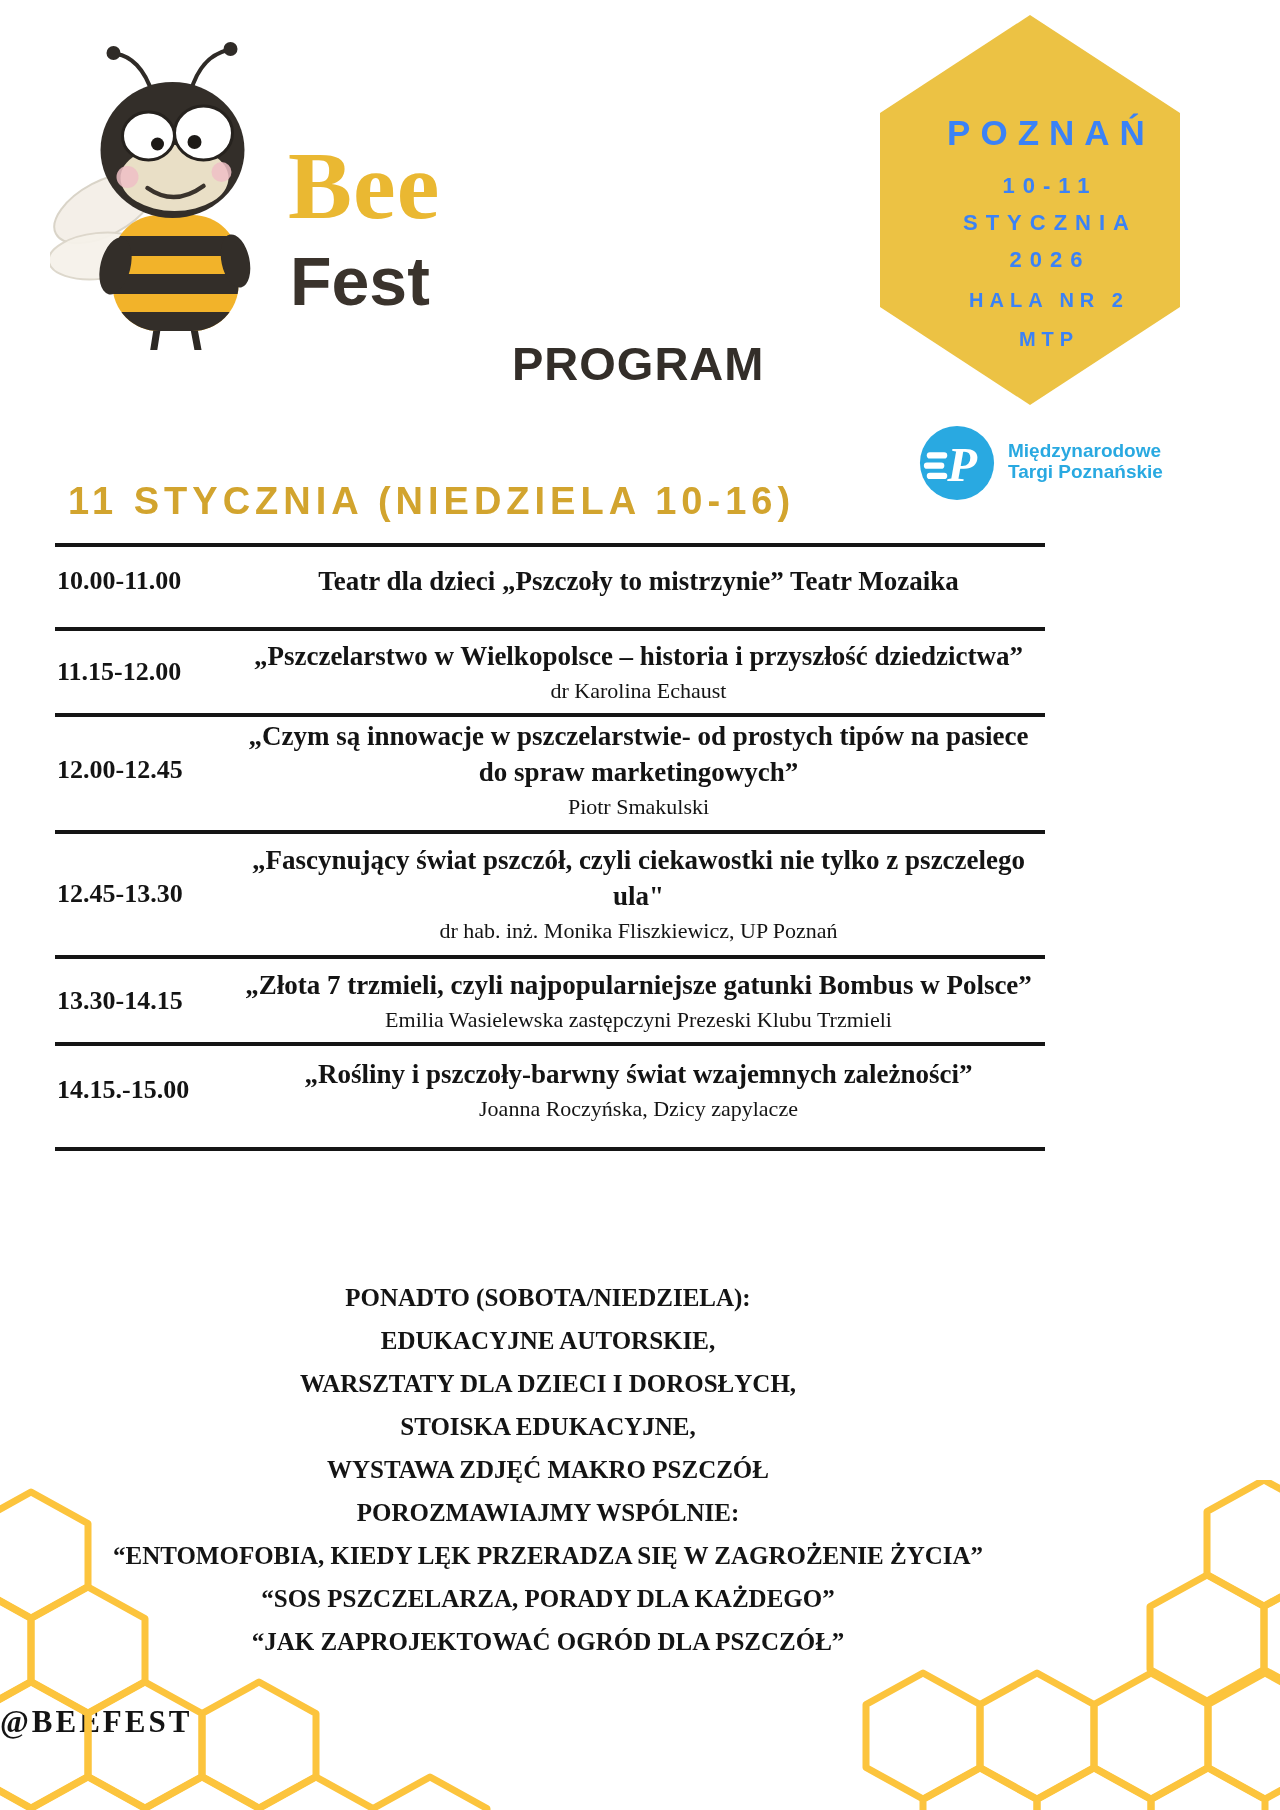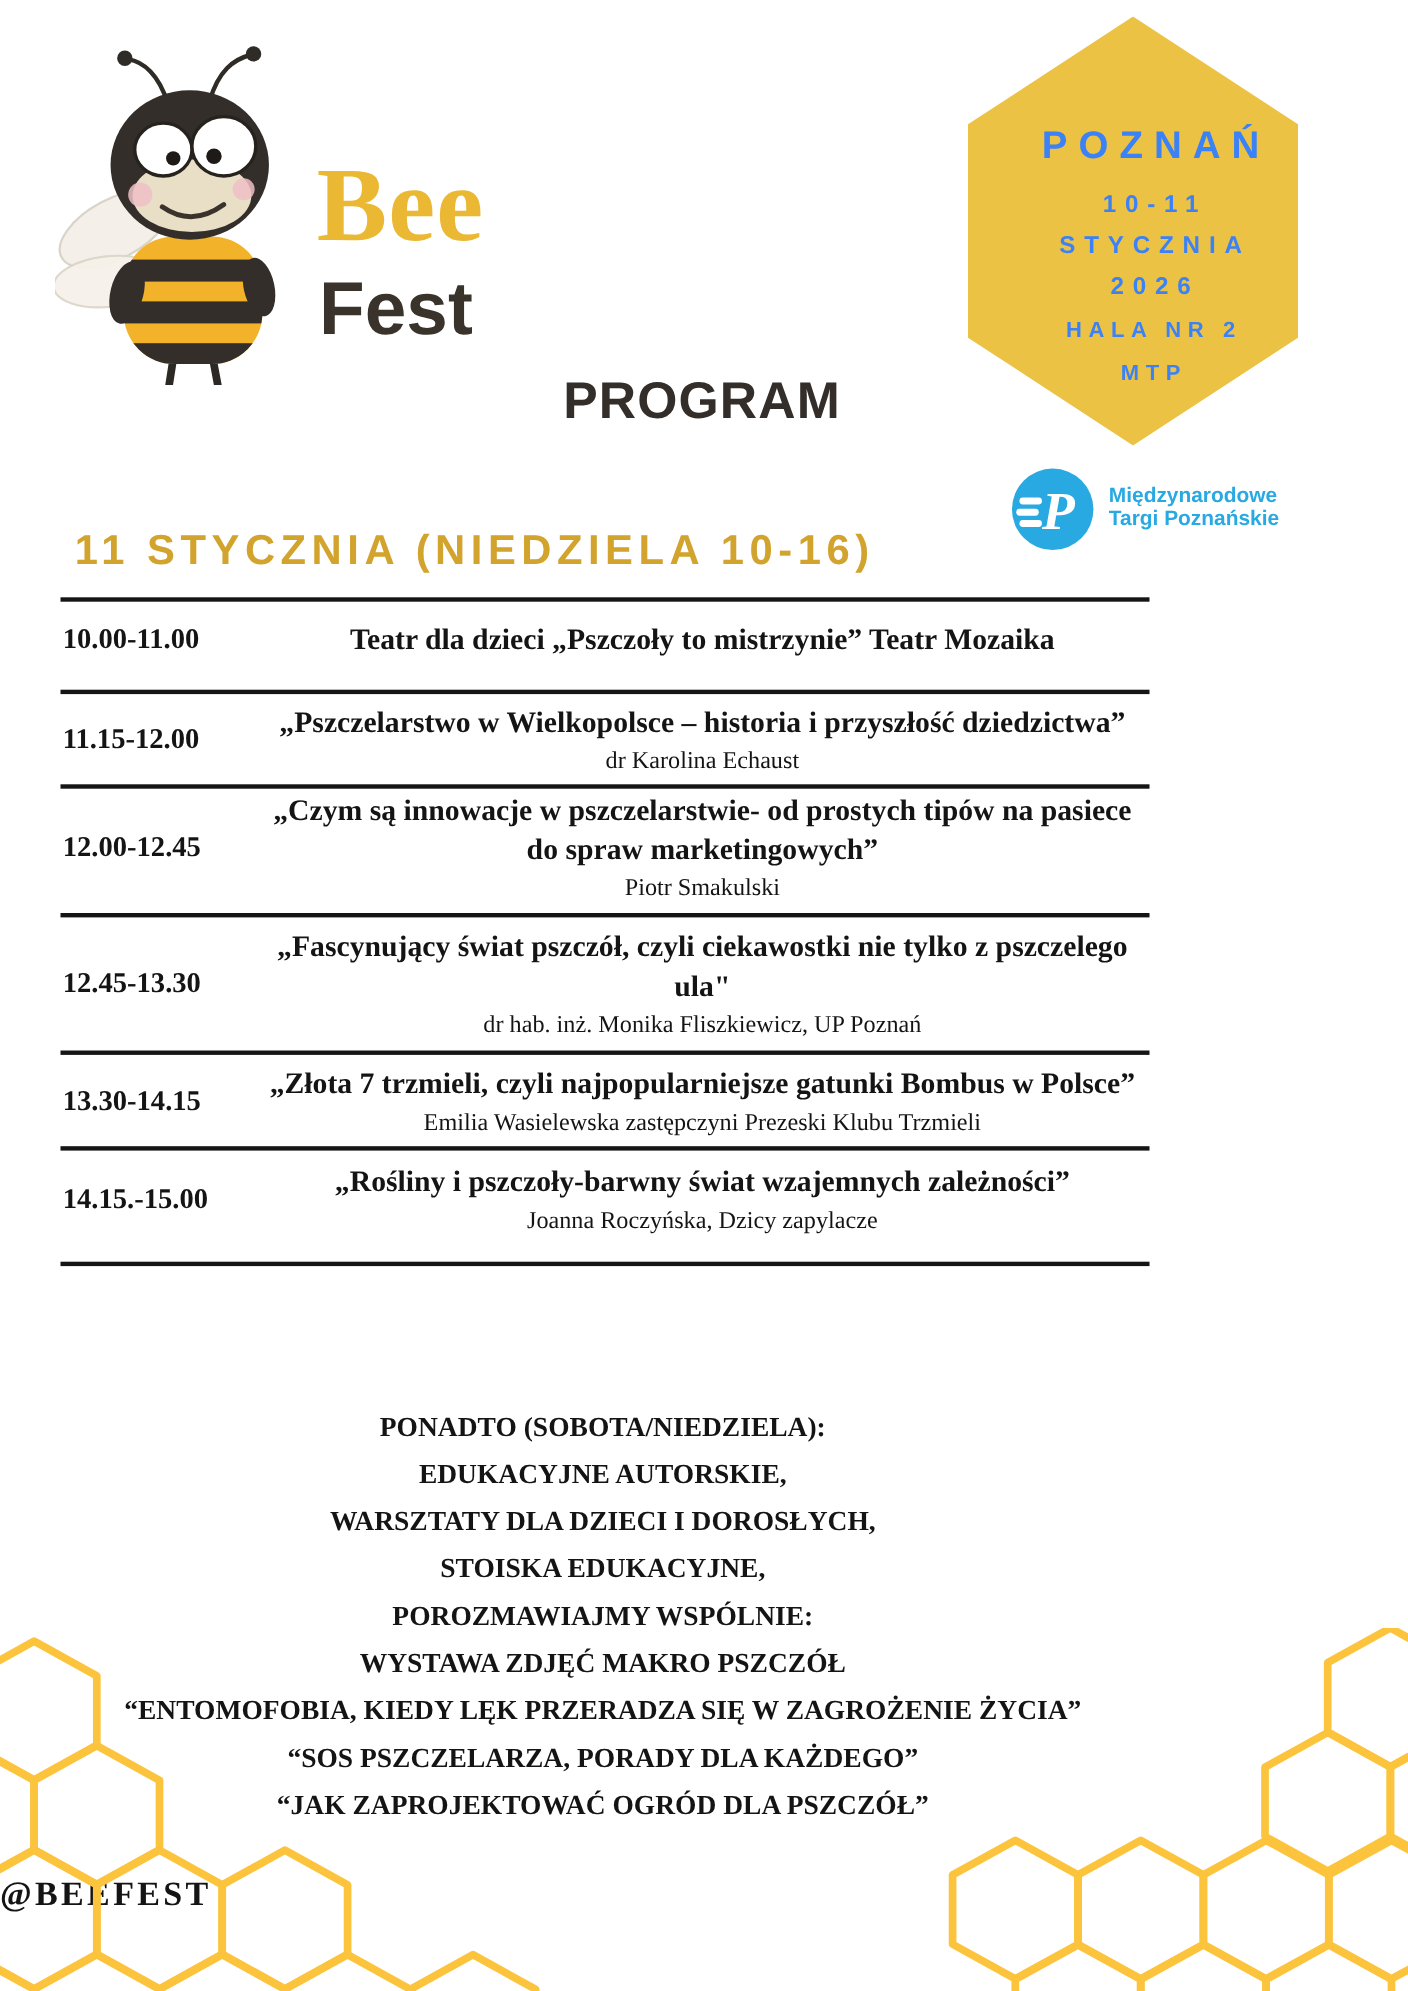--- a/index.html
+++ b/index.html
@@ -222,22 +222,22 @@
       </div>
     </div>
     <div class="rule"></div>
   </div>
 
   <div class="extras">
     <div class="xline">PONADTO (SOBOTA/NIEDZIELA):</div>
     <div class="xline">EDUKACYJNE AUTORSKIE,</div>
     <div class="xline">WARSZTATY DLA DZIECI I DOROSŁYCH,</div>
     <div class="xline">STOISKA EDUKACYJNE,</div>
+    <div class="xline">WYSTAWA ZDJĘĆ MAKRO PSZCZÓŁ</div>
     <div class="xline">POROZMAWIAJMY WSPÓLNIE:</div>
-    <div class="xline">WYSTAWA ZDJĘĆ MAKRO PSZCZÓŁ</div>
     <div class="xline">“ENTOMOFOBIA, KIEDY LĘK PRZERADZA SIĘ W ZAGROŻENIE ŻYCIA”</div>
     <div class="xline">“SOS PSZCZELARZA, PORADY DLA KAŻDEGO”</div>
     <div class="xline">“JAK ZAPROJEKTOWAĆ OGRÓD DLA PSZCZÓŁ”</div>
   </div>
 
   <div class="handle">@BEEFEST</div>
 
   <svg class="comb comb-left" width="620" height="330" viewBox="0 0 620 330">
     <defs>
       <polygon id="hexL" points="0,-63 57,-31.5 57,31.5 0,63 -57,31.5 -57,-31.5" fill="none" stroke="#fcc43d" stroke-width="7" stroke-linejoin="round"></polygon>

